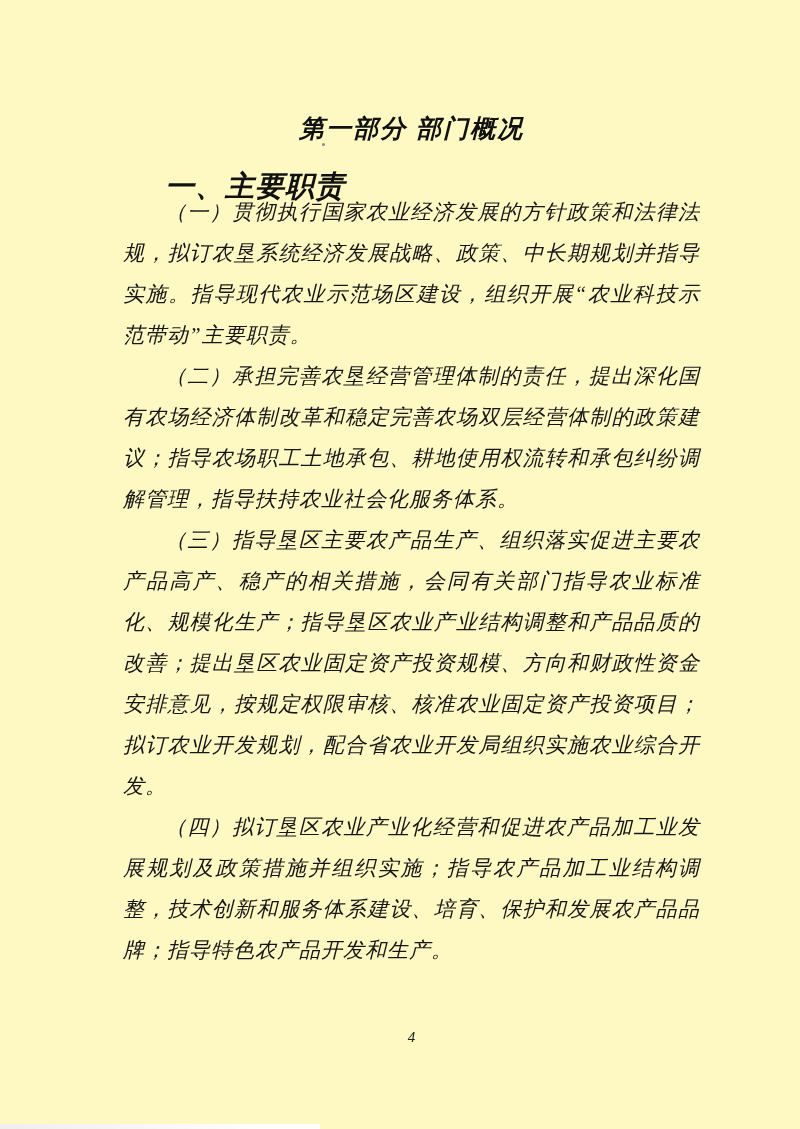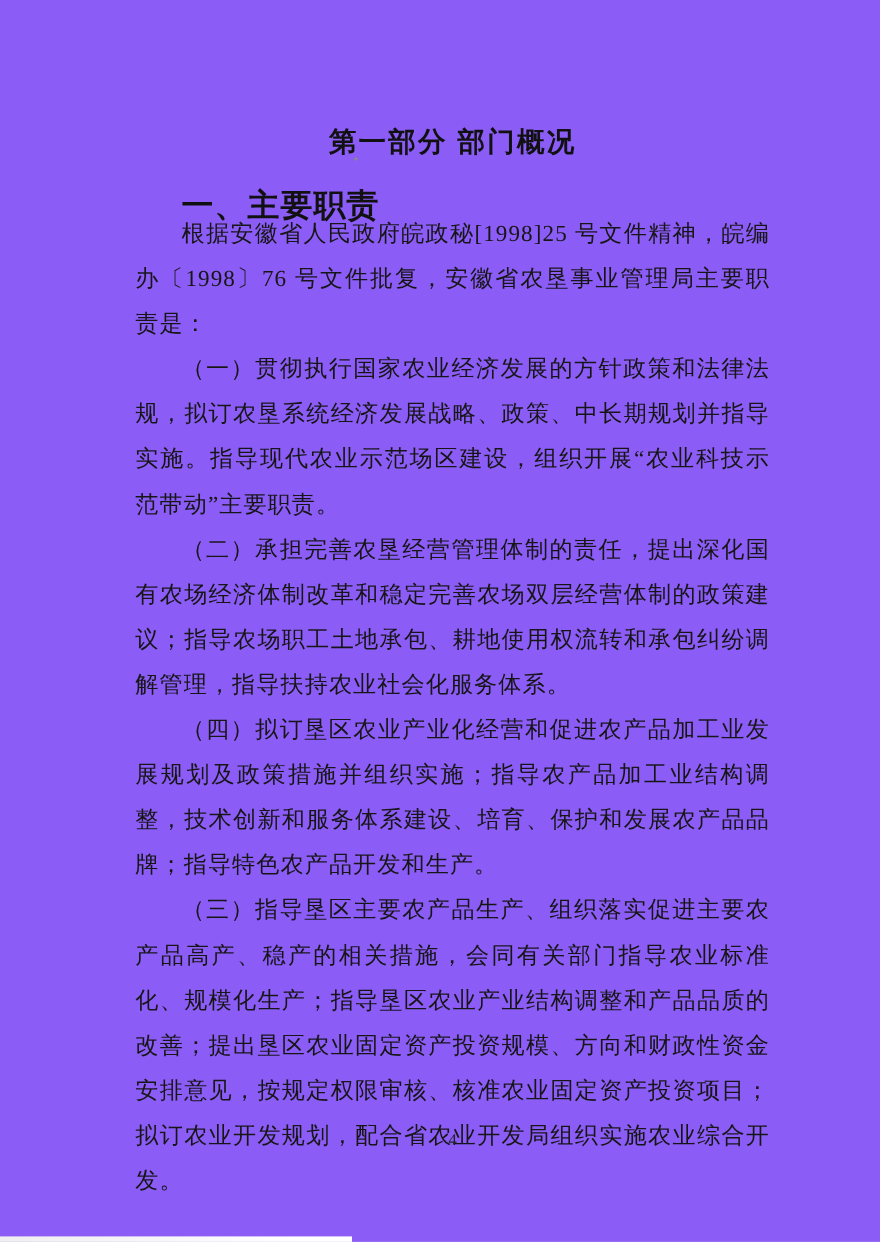--- a/index.html
+++ b/index.html
@@ -4,23 +4,24 @@
 <style>
   html, body {
     margin: 0;
     padding: 0;
     background: #ffffff;
   }
   .page {
     position: relative;
     width: 800px;
     height: 1129px;
-    background: #8b5cf6;
+    background: #fef9c3;
     overflow: hidden;
     color: #1a1a1a;
+    font-style: italic;
   }
   .doc-title {
     position: absolute;
     top: 95px;
     left: 123px;
     width: 577px;
     text-align: center;
     font-family: "Liberation Sans", sans-serif;
     font-weight: bold;
     font-size: 25px;
@@ -89,24 +90,23 @@
 
 <div class="page">
 
   <h1 class="doc-title">第一部分 部门概况</h1>
 
   <span class="scan-speck"></span>
 
   <h2 class="section-heading">一、主要职责</h2>
 
   <div class="doc-body">
-    <p>根据安徽省人民政府皖政秘[1998]25 号文件精神，皖编办〔1998〕76 号文件批复，安徽省农垦事业管理局主要职责是：</p>
     <p>（一）贯彻执行国家农业经济发展的方针政策和法律法规，拟订农垦系统经济发展战略、政策、中长期规划并指导实施。指导现代农业示范场区建设，组织开展“农业科技示范带动”主要职责。</p>
     <p>（二）承担完善农垦经营管理体制的责任，提出深化国有农场经济体制改革和稳定完善农场双层经营体制的政策建议；指导农场职工土地承包、耕地使用权流转和承包纠纷调解管理，指导扶持农业社会化服务体系。</p>
+    <p>（三）指导垦区主要农产品生产、组织落实促进主要农产品高产、稳产的相关措施，会同有关部门指导农业标准化、规模化生产；指导垦区农业产业结构调整和产品品质的改善；提出垦区农业固定资产投资规模、方向和财政性资金安排意见，按规定权限审核、核准农业固定资产投资项目；拟订农业开发规划，配合省农业开发局组织实施农业综合开发。</p>
     <p>（四）拟订垦区农业产业化经营和促进农产品加工业发展规划及政策措施并组织实施；指导农产品加工业结构调整，技术创新和服务体系建设、培育、保护和发展农产品品牌；指导特色农产品开发和生产。</p>
-    <p>（三）指导垦区主要农产品生产、组织落实促进主要农产品高产、稳产的相关措施，会同有关部门指导农业标准化、规模化生产；指导垦区农业产业结构调整和产品品质的改善；提出垦区农业固定资产投资规模、方向和财政性资金安排意见，按规定权限审核、核准农业固定资产投资项目；拟订农业开发规划，配合省农业开发局组织实施农业综合开发。</p>
   </div>
 
   <div class="page-number">4</div>
 
   <div class="page-edge-shadow"></div>
 
 </div>
 
 </body></html>

